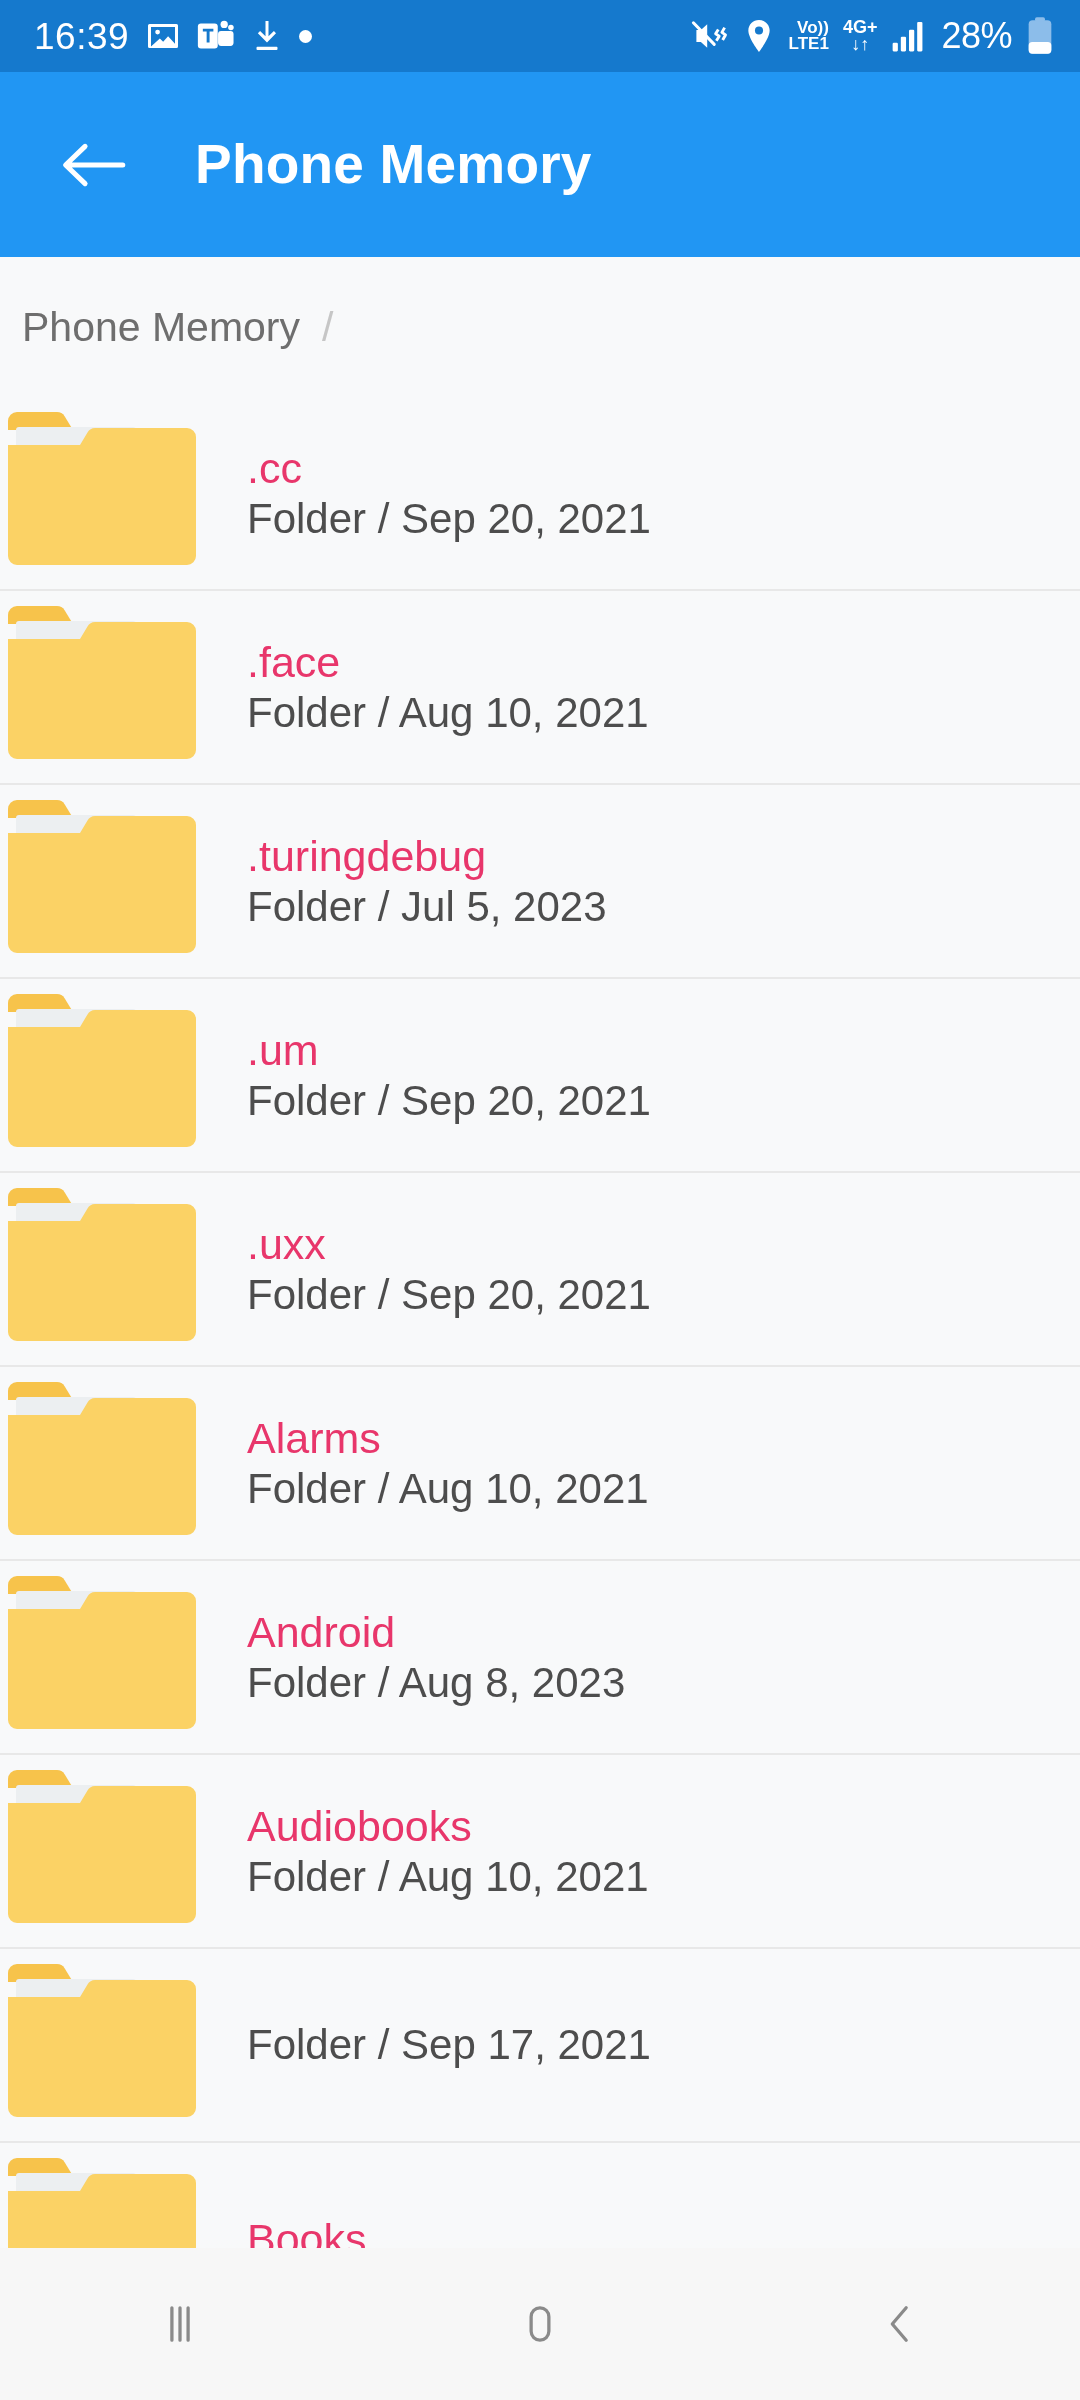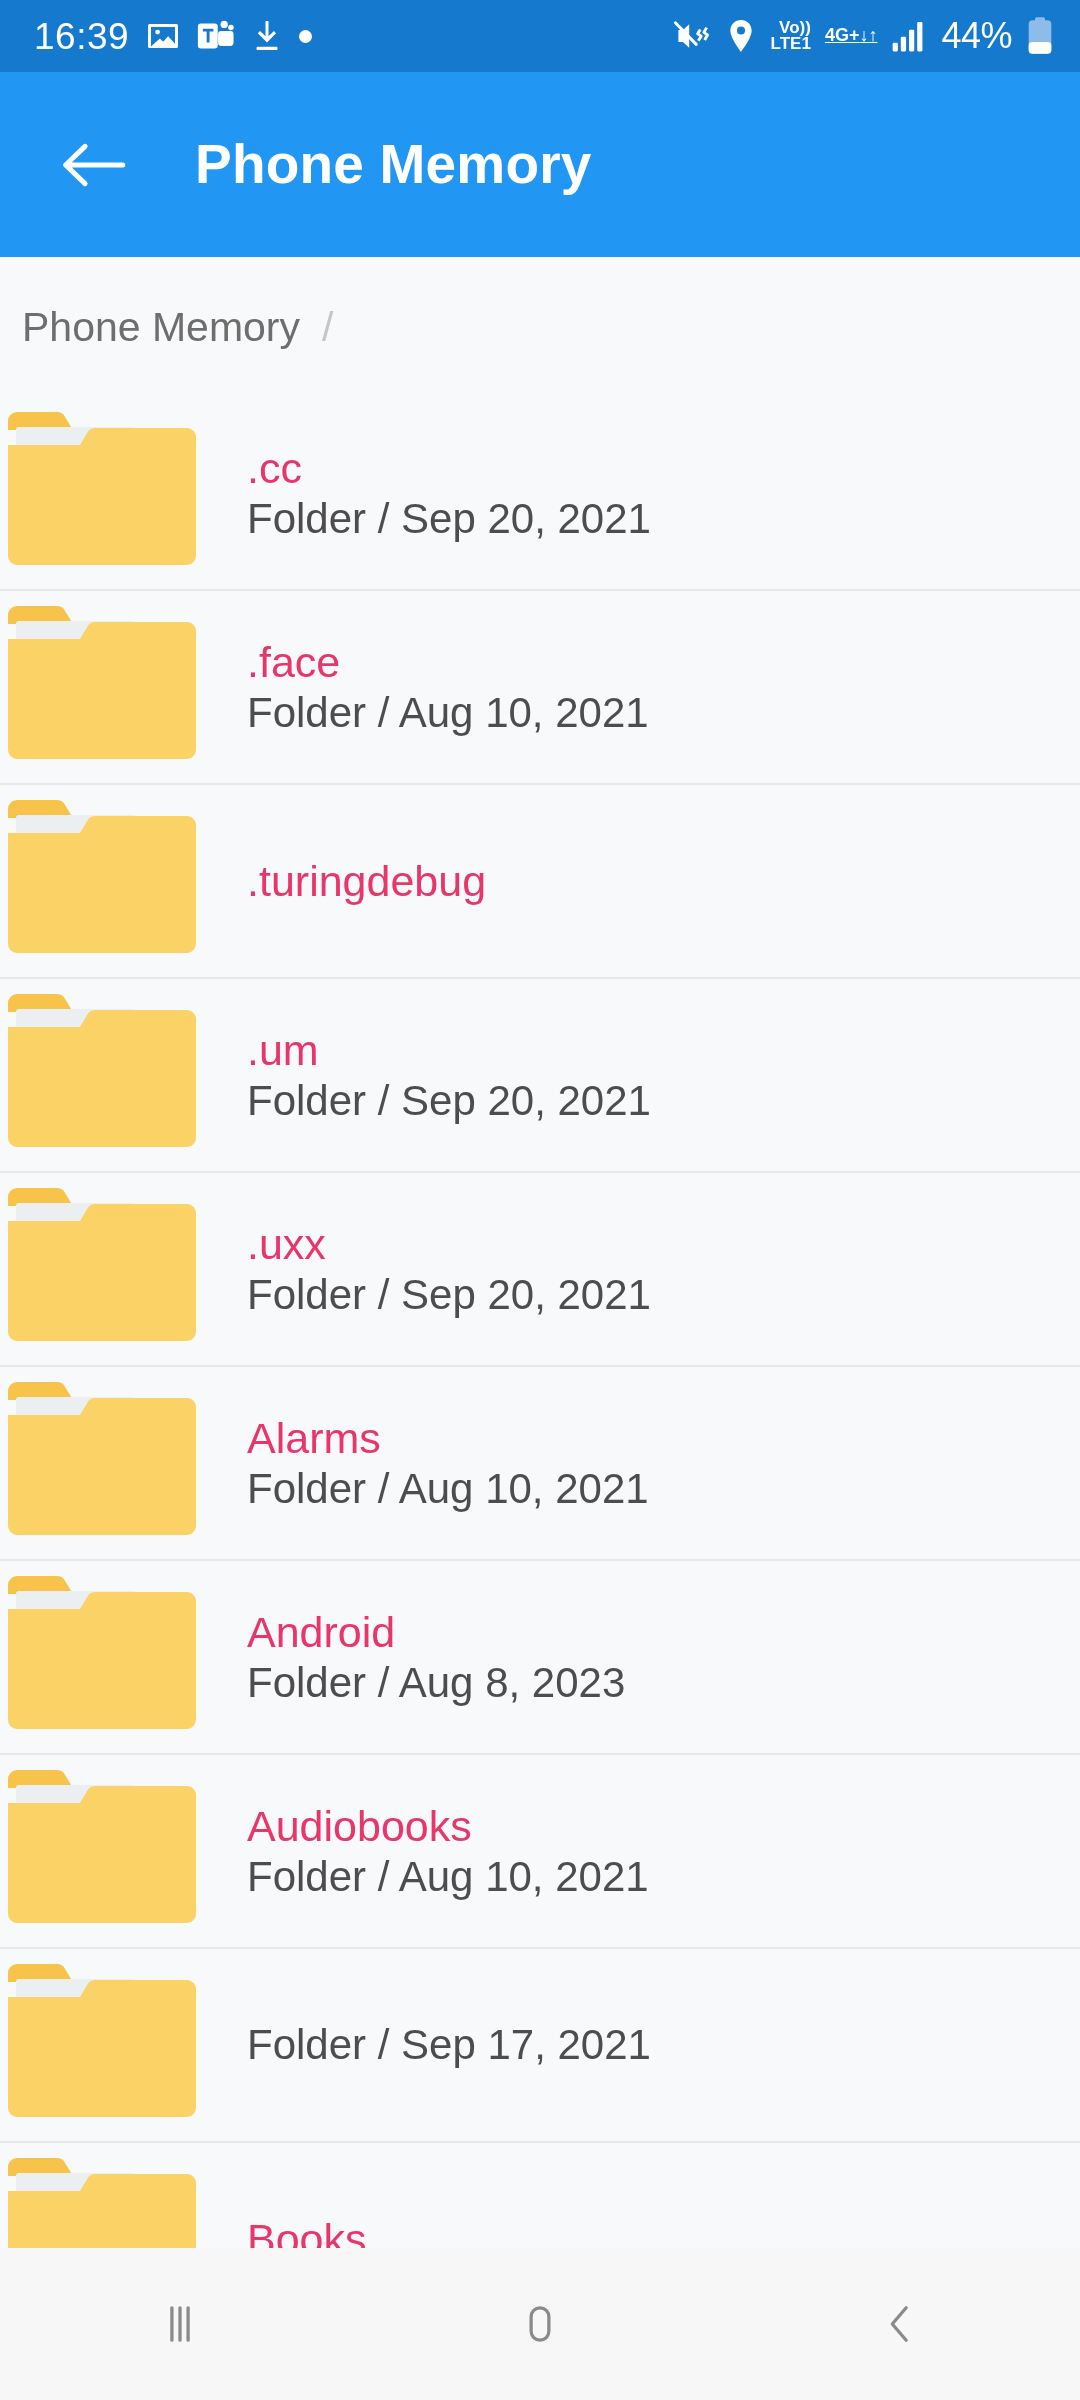--- a/index.html
+++ b/index.html
@@ -36,22 +36,22 @@
   .sb-dot { width:13px; height:13px; border-radius:50%; background:#FFFFFF; }
   .sb-battery-pct {
     font-size:36px; font-weight:400; color:#FFFFFF; line-height:1;
     letter-spacing:-0.5px;
   }
   .volte-stack {
     display:flex; flex-direction:column; align-items:flex-end;
     line-height:0.95; font-size:17px; font-weight:700; color:#FFFFFF;
   }
   .net-stack {
-    display:flex; flex-direction:row; align-items:center;
-    line-height:0.95; font-size:18px; font-weight:700; color:#FFFFFF;text-decoration:underline;
+    display:flex; flex-direction:column; align-items:center;
+    line-height:0.95; font-size:18px; font-weight:700; color:#FFFFFF;
   }
 
   
   .app-bar {
     height:185px; flex:0 0 185px;
     background:#2196F3;
     display:flex; align-items:center;
     padding-left:55px;
   }
   .back-btn {
@@ -201,21 +201,21 @@
 
       <span class="sb-icon">
         <svg width="36" height="34" viewBox="0 0 22 20">
           <rect fill="#fff" x="1" y="14.2" width="3.2" height="5.2" rx="0.7"></rect>
           <rect fill="#fff" x="6" y="10.4" width="3.2" height="9" rx="0.7"></rect>
           <rect fill="#fff" x="11" y="6.2" width="3.2" height="13.2" rx="0.7"></rect>
           <rect fill="#fff" x="16" y="1.4" width="3.2" height="18" rx="0.7"></rect>
         </svg>
       </span>
 
-      <span class="sb-battery-pct">44%</span>
+      <span class="sb-battery-pct">28%</span>
 
       <span class="sb-icon">
         <svg width="28" height="40" viewBox="0 0 16 24">
           <rect fill="#8CBDEA" x="1.2" y="2.6" width="13.6" height="20" rx="2.4"></rect>
           <rect fill="#FFFFFF" x="1.2" y="15.6" width="13.6" height="7" rx="2.2"></rect>
           <rect fill="#8CBDEA" x="5" y="0.8" width="6" height="2.6" rx="1.1"></rect>
         </svg>
       </span>
     </div>
   </div>
@@ -264,20 +264,21 @@
       <div class="file-row">
         <div class="folder-icon">
           <svg viewBox="0 0 196 172">
             <path fill="#F7C34B" d="M3 14a9 9 0 0 1 9-9h40a9 9 0 0 1 7.6 4.2L68 23H3z"></path>
             <rect fill="#ECEFF1" x="11" y="20" width="120" height="24" rx="3"></rect>
             <path fill="#FBD265" d="M3 38h72l7.5-12.6A9 9 0 0 1 90 21h92a9 9 0 0 1 9 9v119a9 9 0 0 1-9 9H12a9 9 0 0 1-9-9z"></path>
           </svg>
         </div>
         <div class="row-text">
           <div class="row-name">.turingdebug</div>
+          <div class="row-sub">Folder / Jul 5, 2023</div>
         </div>
       </div>
       <div class="file-row">
         <div class="folder-icon">
           <svg viewBox="0 0 196 172">
             <path fill="#F7C34B" d="M3 14a9 9 0 0 1 9-9h40a9 9 0 0 1 7.6 4.2L68 23H3z"></path>
             <rect fill="#ECEFF1" x="11" y="20" width="120" height="24" rx="3"></rect>
             <path fill="#FBD265" d="M3 38h72l7.5-12.6A9 9 0 0 1 90 21h92a9 9 0 0 1 9 9v119a9 9 0 0 1-9 9H12a9 9 0 0 1-9-9z"></path>
           </svg>
         </div>

